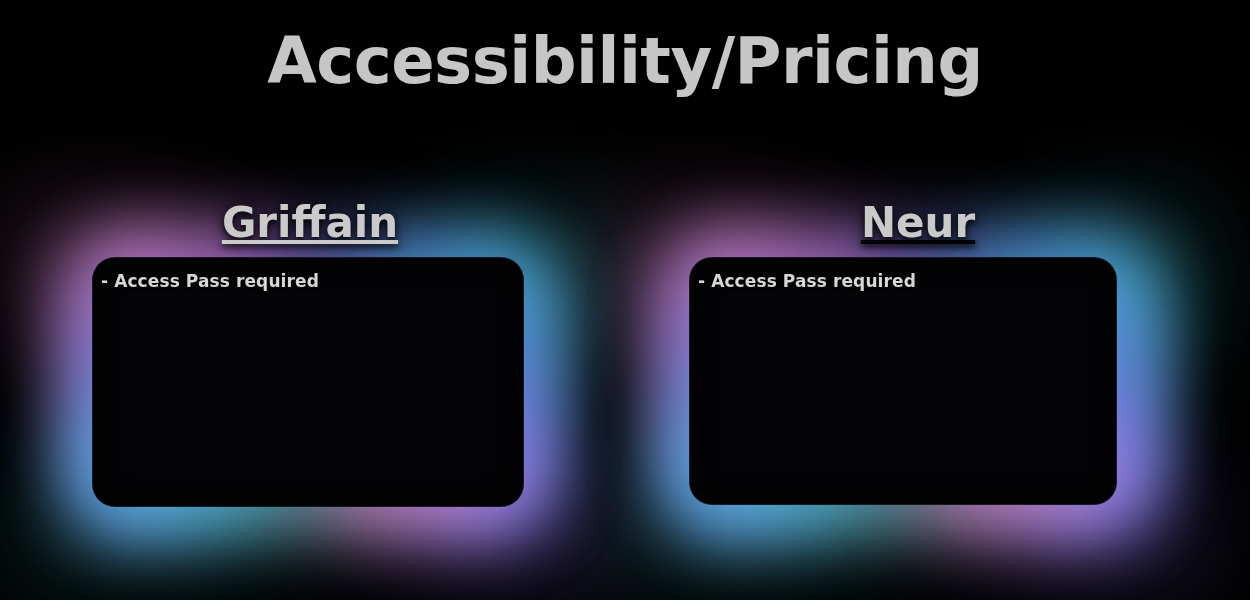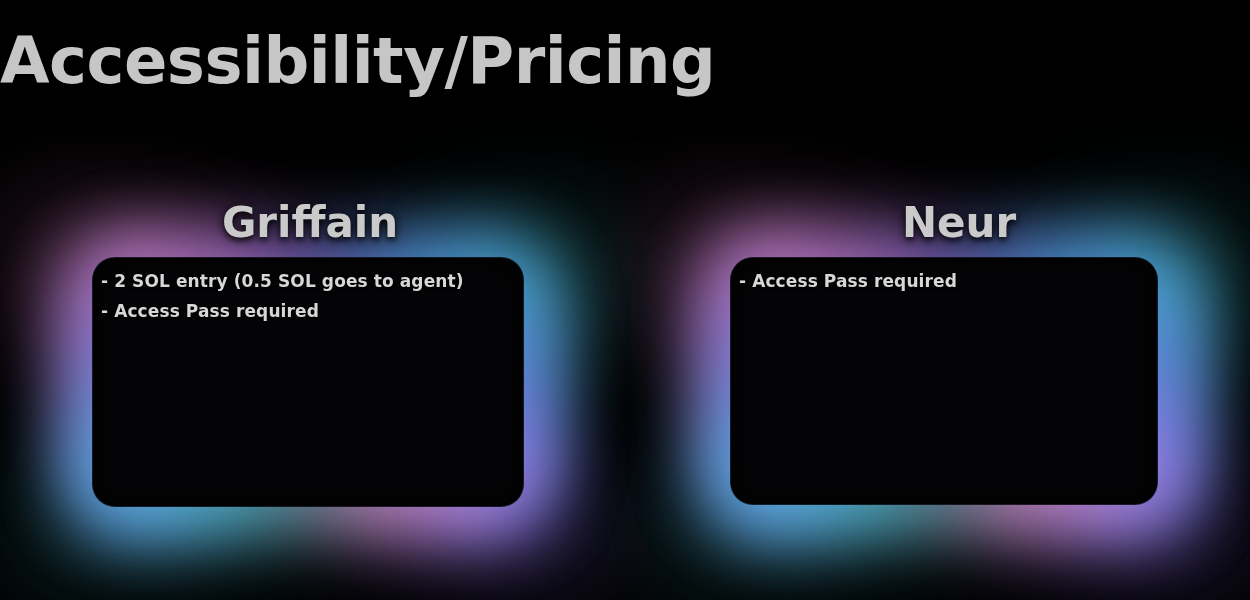--- a/index.html
+++ b/index.html
@@ -21,52 +21,53 @@
     background: #000000;
     overflow: hidden;
   }
 
   
   .slide-title {
     position: absolute;
     top: 28px;
     left: 0;
     width: 1250px;
+    text-align: center;
     font-family: "DejaVu Sans", sans-serif;
     font-weight: bold;
     font-size: 64px;
     line-height: 1.05;
     letter-spacing: -0.5px;
     color: #c6c6c6;
     text-shadow: 0 2px 4px rgba(0,0,0,0.9);
     white-space: nowrap;
   }
 
   
   .column {
     position: absolute;
     top: 150px;
   }
   .column.left  { left: 45px;  width: 530px; }
-  .column.right { left: 683px; width: 530px; }
+  .column.right { left: 642px; width: 530px; text-decoration: underline; }
 
   .col-heading {
     position: relative;
     z-index: 5;
     text-align: center;
     font-family: "DejaVu Sans", sans-serif;
     font-weight: bold;
     font-size: 42px;
     line-height: 1;
     color: #cacaca;
     text-shadow: 0 3px 6px rgba(0,0,0,0.85), 0 0 14px rgba(0,0,0,0.6);
     margin: 0;
     padding-top: 52px;
   }
-  .column.left .col-heading  { padding-left: 0px; }
+  .column.left .col-heading  { padding-left: 0px; text-decoration: underline; }
   .column.right .col-heading { padding-left: 22px; }
 
   
   .card-wrap {
     position: relative;
     margin-top: 14px;
     height: 250px;
   }
 
   
@@ -164,21 +165,20 @@
     <div class="col-heading">Griffain</div>
 
     <div class="card-wrap">
       <div class="spill"></div>
       <div class="glow a"></div>
       <div class="glow b"></div>
       <div class="glow c"></div>
 
       <div class="card">
         <div class="card-body">
-          <div class="bullet">- 2 SOL entry (0.5 SOL goes to agent)</div>
           <div class="bullet">- Access Pass required</div>
         </div>
       </div>
     </div>
   </div>
 
   <div class="column right">
 
     <div class="col-heading">Neur</div>
 

